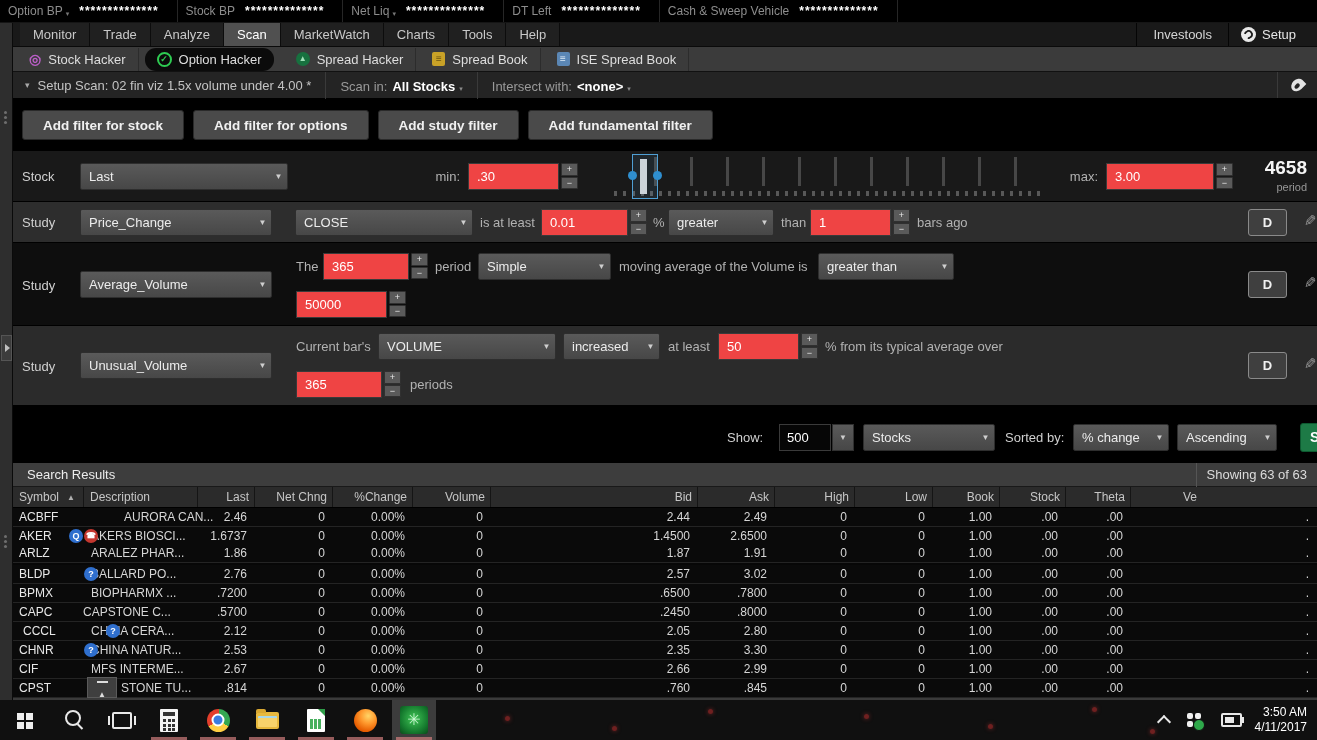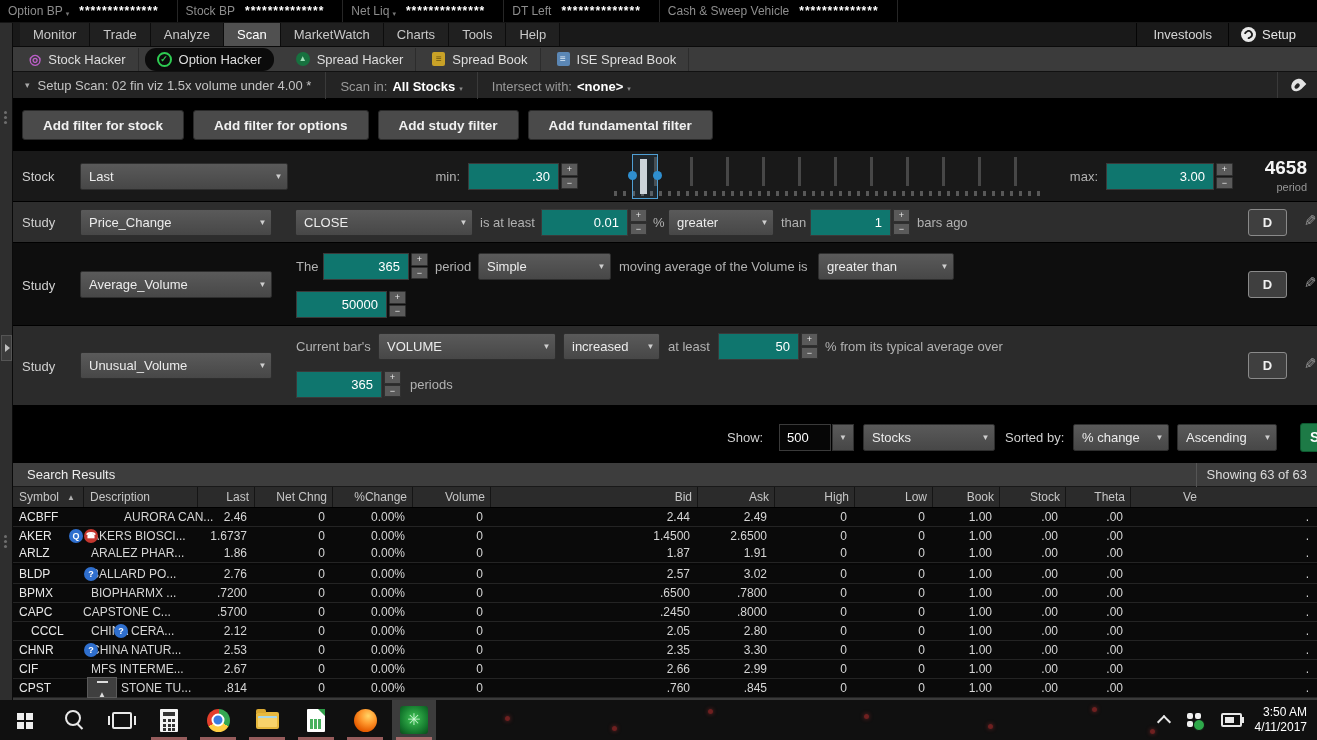--- a/index.html
+++ b/index.html
@@ -73,21 +73,21 @@
   .studyrow1{top:202px;height:41px;background:#2d2d2d;}
   .studyrow2{top:243px;height:83px;background:#0e0e0e;}
   .studyrow3{top:326px;height:80px;background:#2b2b2b;}
   .rowlab{position:absolute;font-size:13px;color:#d0d0d0;white-space:nowrap;}
   .lbl{position:absolute;font-size:13px;color:#b2b2b2;white-space:nowrap;}
   .dd{position:absolute;height:27px;background:linear-gradient(#5a5a5a,#474747);border:1px solid #2e2e2e;
       border-radius:2px;display:flex;align-items:center;box-sizing:border-box;}
   .ddv{flex:1;padding-left:8px;font-size:13px;color:#ececec;white-space:nowrap;overflow:hidden;}
   .dda{width:17px;font-size:8px;color:#cfcfcf;text-align:center;flex:0 0 auto;}
   .nf{position:absolute;height:27px;display:flex;}
-  .nv{flex:1;background:#0f766e;border:1px solid #3a3a3a;color:#fff;font-size:13px;text-align:right;
+  .nv{flex:1;background:#ef4444;border:1px solid #3a3a3a;color:#fff;font-size:13px;
       padding:0 8px;line-height:25px;box-sizing:border-box;white-space:nowrap;}
   .spin{width:17px;display:flex;flex-direction:column;margin-left:2px;}
   .spin b{flex:1;background:#5a5a5a;border:1px solid #303030;color:#e8e8e8;font-size:9px;line-height:10px;
           text-align:center;font-weight:normal;border-radius:1px;margin-bottom:1px;}
   .dbtn{position:absolute;width:39px;height:27px;background:#3f3f3f;border:1px solid #8a8a8a;border-radius:3px;
         color:#f0f0f0;font-weight:bold;font-size:13px;text-align:center;line-height:25px;box-sizing:border-box;}
   .pencil{position:absolute;color:#9a9a9a;font-size:15px;transform:scaleX(-1);}
 
   
   .slider{position:absolute;overflow:hidden;}
@@ -657,21 +657,21 @@
         <div class="cell num" style="left: 478px; width: 207px;">.2450</div>
         <div class="cell num" style="left: 685px; width: 77px;">.8000</div>
         <div class="cell num" style="left: 762px; width: 80px;">0</div>
         <div class="cell num" style="left: 842px; width: 78px;">0</div>
         <div class="cell num" style="left: 920px; width: 67px;">1.00</div>
         <div class="cell num" style="left: 987px; width: 66px;">.00</div>
         <div class="cell num" style="left: 1053px; width: 65px;">.00</div>
         <div class="cell num vega" style="left: 1118px; width: 186px;">.</div>
       </div>
       <div class="trow" style="top: 114px;">
-        <div class="cell sym" style="left: 12px; width: 89px;">
+        <div class="cell sym" style="left: 4px; width: 89px;">
           <span>CCCL</span>
           <span class="flags">
             <span class="flag blue">?</span>
           </span>
         </div>
         <div class="cell desc" style="left: 71px; width: 114px;"><span>CHINA CERA...</span></div>
         <div class="cell num" style="left: 185px; width: 57px;">2.12</div>
         <div class="cell num" style="left: 242px; width: 78px;">0</div>
         <div class="cell num" style="left: 320px; width: 80px;">0.00%</div>
         <div class="cell num" style="left: 400px; width: 78px;">0</div>

